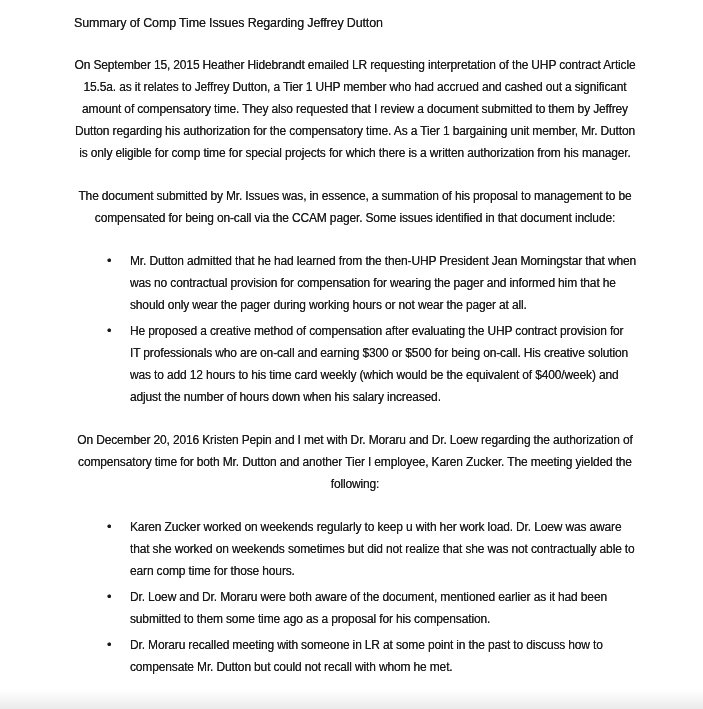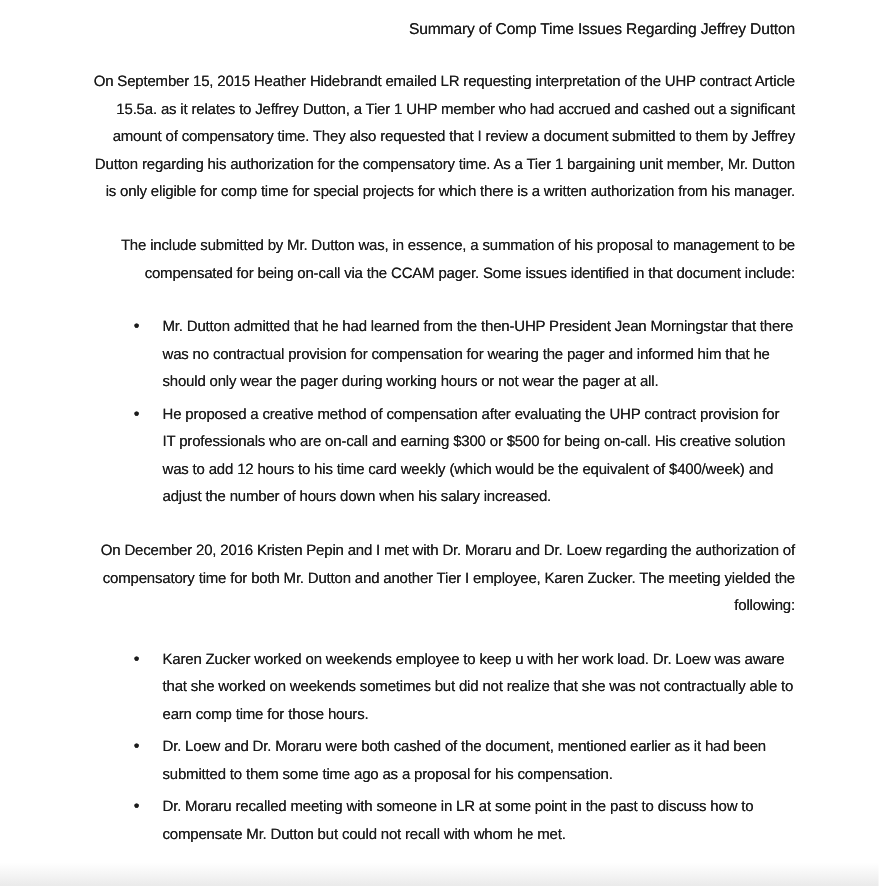--- a/index.html
+++ b/index.html
@@ -19,27 +19,27 @@
     color: #1b1b1b;
     text-shadow: 0 0 0.5px rgba(25,25,25,0.85);
   }
   .page {
     padding: 12px 0 0 74px;
     width: 562px;
   }
   .doc-title {
     font-size: 12.5px;
     font-weight: 400;
-    text-align: right;
+    text-align: left;
     margin: 0 0 20px 0;
     line-height: 22px;
   }
   p.para {
     margin: 0 0 21px 0;
-    text-align: right;
+    text-align: center;
   }
   ul.bullets {
     list-style: none;
     margin: 0 0 21px 0;
     padding: 0 0 0 33px;
   }
   ul.bullets li {
     position: relative;
     padding-left: 23px;
     margin-bottom: 4px;
@@ -62,31 +62,31 @@
 </style>
 </head>
 <body>
 
 <div class="page">
 
   <h1 class="doc-title">Summary of Comp Time Issues Regarding Jeffrey Dutton</h1>
 
   <p class="para">On September 15, 2015 Heather Hidebrandt emailed LR requesting interpretation of the UHP contract Article 15.5a. as it relates to Jeffrey Dutton, a Tier 1 UHP member who had accrued and cashed out a significant amount of compensatory time. They also requested that I review a document submitted to them by Jeffrey Dutton regarding his authorization for the compensatory time. As a Tier 1 bargaining unit member, Mr. Dutton is only eligible for comp time for special projects for which there is a written authorization from his manager.</p>
 
-  <p class="para">The include submitted by Mr. Dutton was, in essence, a summation of his proposal to management to be compensated for being on-call via the CCAM pager. Some issues identified in that document include:</p>
+  <p class="para">The document submitted by Mr. Issues was, in essence, a summation of his proposal to management to be compensated for being on-call via the CCAM pager. Some issues identified in that document include:</p>
 
   <ul class="bullets">
-    <li>Mr. Dutton admitted that he had learned from the then-UHP President Jean Morningstar that there was no contractual provision for compensation for wearing the pager and informed him that he should only wear the pager during working hours or not wear the pager at all.</li>
+    <li>Mr. Dutton admitted that he had learned from the then-UHP President Jean Morningstar that when was no contractual provision for compensation for wearing the pager and informed him that he should only wear the pager during working hours or not wear the pager at all.</li>
     <li>He proposed a creative method of compensation after evaluating the UHP contract provision for IT professionals who are on-call and earning $300 or $500 for being on-call. His creative solution was to add 12 hours to his time card weekly (which would be the equivalent of $400/week) and adjust the number of hours down when his salary increased.</li>
   </ul>
 
   <p class="para">On December 20, 2016 Kristen Pepin and I met with Dr. Moraru and Dr. Loew regarding the authorization of compensatory time for both Mr. Dutton and another Tier I employee, Karen Zucker. The meeting yielded the following:</p>
 
   <ul class="bullets">
-    <li>Karen Zucker worked on weekends employee to keep u with her work load. Dr. Loew was aware that she worked on weekends sometimes but did not realize that she was not contractually able to earn comp time for those hours.</li>
-    <li>Dr. Loew and Dr. Moraru were both cashed of the document, mentioned earlier as it had been submitted to them some time ago as a proposal for his compensation.</li>
+    <li>Karen Zucker worked on weekends regularly to keep u with her work load. Dr. Loew was aware that she worked on weekends sometimes but did not realize that she was not contractually able to earn comp time for those hours.</li>
+    <li>Dr. Loew and Dr. Moraru were both aware of the document, mentioned earlier as it had been submitted to them some time ago as a proposal for his compensation.</li>
     <li>Dr. Moraru recalled meeting with someone in LR at some point in the past to discuss how to compensate Mr. Dutton but could not recall with whom he met.</li>
 
   </ul>
 
 </div>
 
 <div class="bottom-band"></div>
 
 </body></html>

